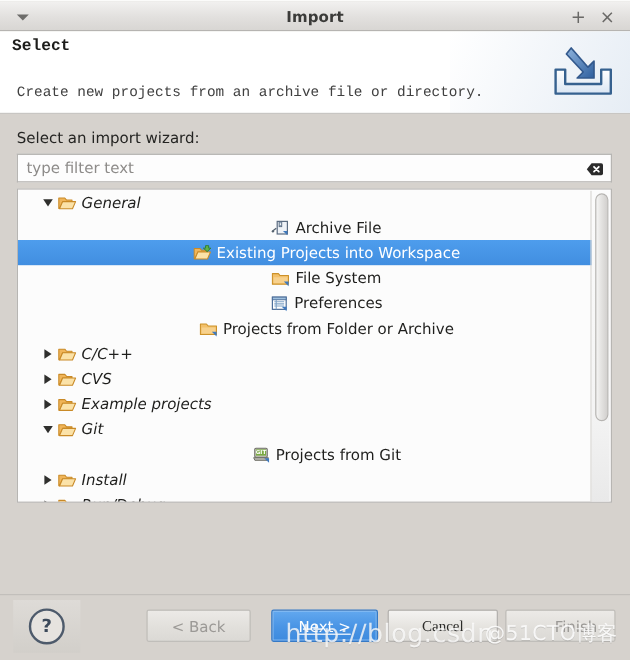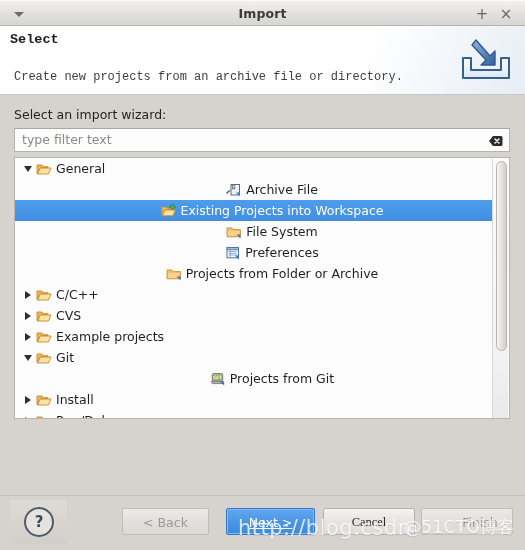--- a/index.html
+++ b/index.html
@@ -192,21 +192,21 @@
     border-top: 6px solid #2f2f2d;
   }
   .ico {
     flex: 0 0 18px;
     width: 18px; height: 16px;
     margin-right: 3px;
     display: flex; align-items: center; justify-content: center;
   }
   .row-label { padding-right: 6px; }
 
-  .indent-0 { padding-left: 6px; }
+  .indent-0 { padding-left: 18px; font-style: italic; }
   .indent-1 { padding-left: 26px; justify-content: center; }
 
   
   .vscroll {
     position: absolute;
     right: 1px; top: 1px;
     width: 16px; height: 260px;
     background: linear-gradient(to bottom, #fbfbfb 0%, #f4f4f4 70%, #e9e9e9 100%);
     border-left: 1px solid #d9d7d4;
     box-sizing: border-box;

